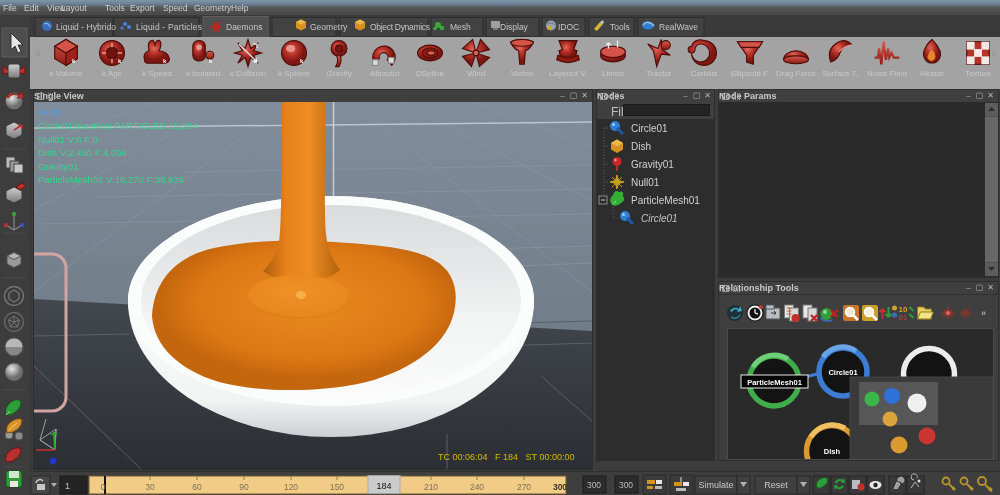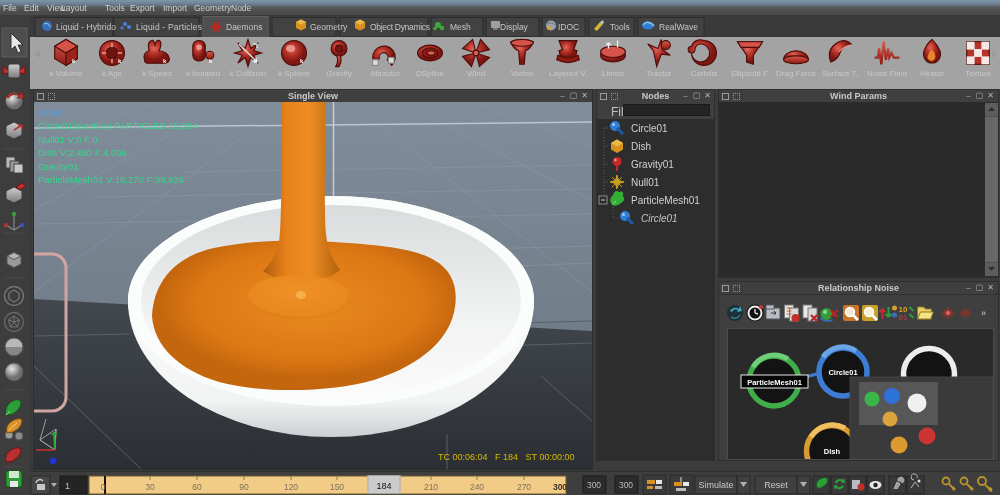--- a/index.html
+++ b/index.html
@@ -1,35 +1,35 @@
 <!DOCTYPE html>
 <html><head><meta charset="utf-8">
 <style>
 html,body{margin:0;padding:0}
 body{width:1000px;height:495px;background:#3c3c3c;font-family:"Liberation Sans",sans-serif;overflow:hidden;position:relative}
 .p{position:absolute}
 .tbar{position:absolute;left:0;top:0;right:0;height:12px;background:#3f3f3f;border-bottom:1px solid #313131}
-.ttl{position:absolute;top:1px;width:100%;text-align:center;font-size:9px;font-weight:bold;color:#c9c9c9}
+.ttl{position:absolute;top:1px;width:100%;font-size:9px;font-weight:bold;color:#c9c9c9}
 .tctl{position:absolute;top:1px;font-size:8px;color:#b5b5b5}.tctl b{font-weight:normal;display:inline-block;width:11px;text-align:center}
 .tic{position:absolute;top:3px;width:5px;height:5px;border:1px solid #9a9a9a}
 .panel{position:absolute;background:#3f3f3f;border:1px solid #2e2e2e;box-sizing:border-box}
 </style></head>
 <body>
 
 <div class="p" style="left:0;top:0;width:1000px;height:31px;background:linear-gradient(#7e95aa 0%,#6c7f93 13%,#55595c 24%,#4b4b49 40%,#4a4a48 100%)">
 <div class="p" style="top:2.5px;left:0;width:1000px;font-size:8.5px;color:#cfcfcf">
 <span class="p" style="left:3px">File</span>
       <span class="p" style="left:24px">Edit</span>
       <span class="p" style="left:47px">View</span>
       <span class="p" style="left:61px">Layout</span>
       <span class="p" style="left:105px">Tools</span>
       <span class="p" style="left:130px">Export</span>
-      <span class="p" style="left:163px">Import</span>
+      <span class="p" style="left:163px">Speed</span>
       <span class="p" style="left:194px">Geometry</span>
-      <span class="p" style="left:231px">Node</span>
+      <span class="p" style="left:231px">Help</span>
 </div>
   </div>
 
 <div class="p" style="left:0;top:15px;width:30px;height:480px;background:#3d3d3d;border-right:1px solid #343434"></div>
 
 <div class="p" style="left:30px;top:15px;width:970px;height:23px;background:#3a3a3a">
 <svg class="p" style="left:0;top:0" width="970" height="22">
 <g font-size="8.5" fill="#c6c6c6" font-family="Liberation Sans">
 
 <g fill="#424242" stroke="#2d2d2d" stroke-width="1">
@@ -501,40 +501,40 @@
 <rect x="2" y="77" width="8" height="8" fill="#2d2d2d" stroke="#8a8a8a"></rect>
         <path d="M4,81 H8" stroke="#c8c8c8"></path>
 </svg>
 </div>
 </div>
 
 <div class="panel" style="left:718px;top:89px;width:281px;height:189px">
 <div class="tbar">
       <div class="tic" style="left:3px"></div>
       <div class="tic" style="left:14px;border-style:dotted"></div>
-      <div class="ttl">Wind Params</div>
+      <div class="ttl">Node Params</div>
       <div class="tctl" style="right:2px"><b>–</b><b>▢</b><b>✕</b></div>
     </div>
 <div class="p" style="left:0;top:12px;width:279px;height:175px;background:#2b2b2b"></div>
 <div class="p" style="left:266px;top:13px;width:13px;height:173px;background:#505050">
 <svg width="13" height="173">
         <rect x="0" y="0" width="13" height="13" fill="#5d5d5d"></rect>
         <path d="M3,8 L6.5,4 L10,8 Z" fill="#2e2e2e"></path>
         <rect x="0" y="160" width="13" height="13" fill="#5d5d5d"></rect>
         <path d="M3,164 L6.5,168 L10,164 Z" fill="#2e2e2e"></path>
         <rect x="0" y="14" width="13" height="145" fill="#676767"></rect>
       </svg>
 </div>
 </div>
 
 <div class="panel" style="left:718px;top:281px;width:281px;height:180px">
 <div class="tbar">
       <div class="tic" style="left:3px"></div>
       <div class="tic" style="left:14px;border-style:dotted"></div>
-      <div class="ttl">Relationship Noise</div>
+      <div class="ttl">Relationship Tools</div>
       <div class="tctl" style="right:2px"><b>–</b><b>▢</b><b>✕</b></div>
     </div>
 <svg class="p" style="left:0;top:13px" width="279" height="33">
 <g transform="translate(16,18)">
         <circle r="8" fill="#1e3038"></circle>
         <path d="M-5,-2 a6,6 0 0 1 9,-2 l1,-3 2,5 -5,1 1,-2 a4,4 0 0 0 -6,2z" fill="#3ab0c8"></path>
         <path d="M5,2 a6,6 0 0 1 -9,2" stroke="#3ab0c8" fill="none"></path>
       </g>
 <g transform="translate(36,18)">
         <circle r="8.5" fill="#111"></circle>

